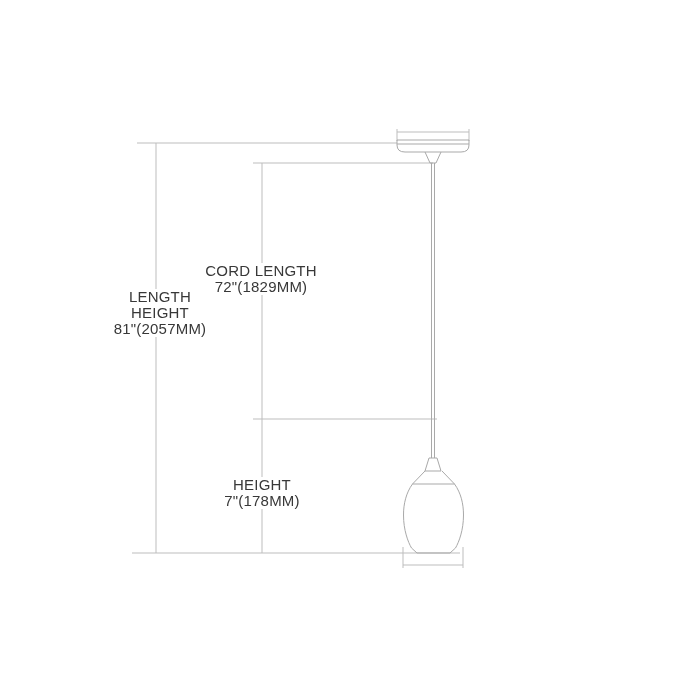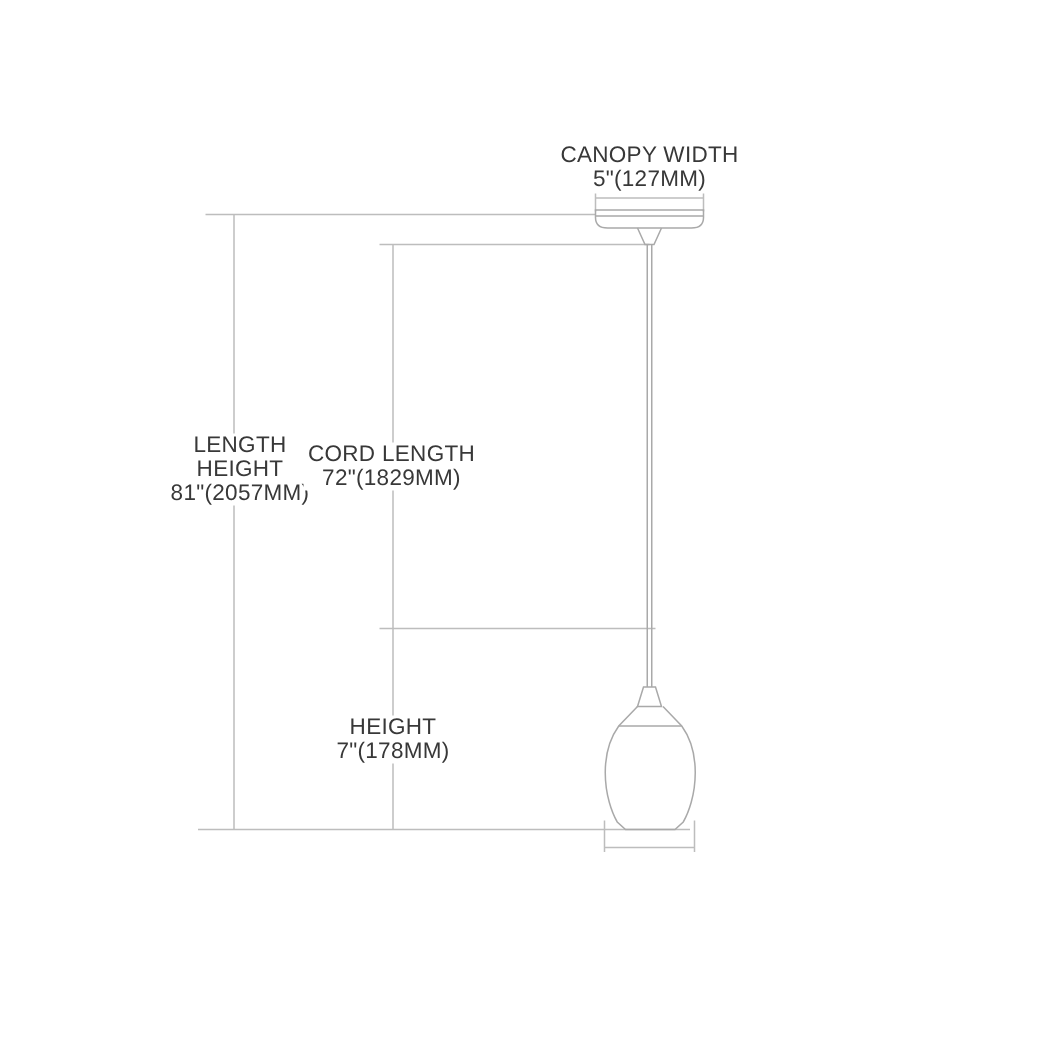--- a/index.html
+++ b/index.html
@@ -75,32 +75,28 @@
                            C 406 493 403.5 504 403.5 515
                            C 403.5 530 408 542 411.5 548
                            L 417 553 H 450 L 455.5 548
                            C 459 542 463.5 530 463.5 515
                            C 463.5 504 461 493 454.5 484
                            L 442 471"></path>
       <path class="fix" d="M412.5 484 H454.5"></path>
     </g>
   </svg>
 
-  <div class="label" style="left:433px;top:96px;">
-    <div>CANOPY WIDTH</div>
-    <div>5"(127MM)</div>
-  </div>
 
   <div class="label" style="left:160px;top:289px;">
     <div>LENGTH</div>
     <div>HEIGHT</div>
     <div>81"(2057MM)</div>
   </div>
 
-  <div class="label" style="left:261px;top:263px;margin-top:32px;">
+  <div class="label" style="left:261px;top:263px;">
     <div>CORD LENGTH</div>
     <div>72"(1829MM)</div>
   </div>
 
   <div class="label" style="left:262px;top:477px;">
     <div>HEIGHT</div>
     <div>7"(178MM)</div>
   </div>
 
 

